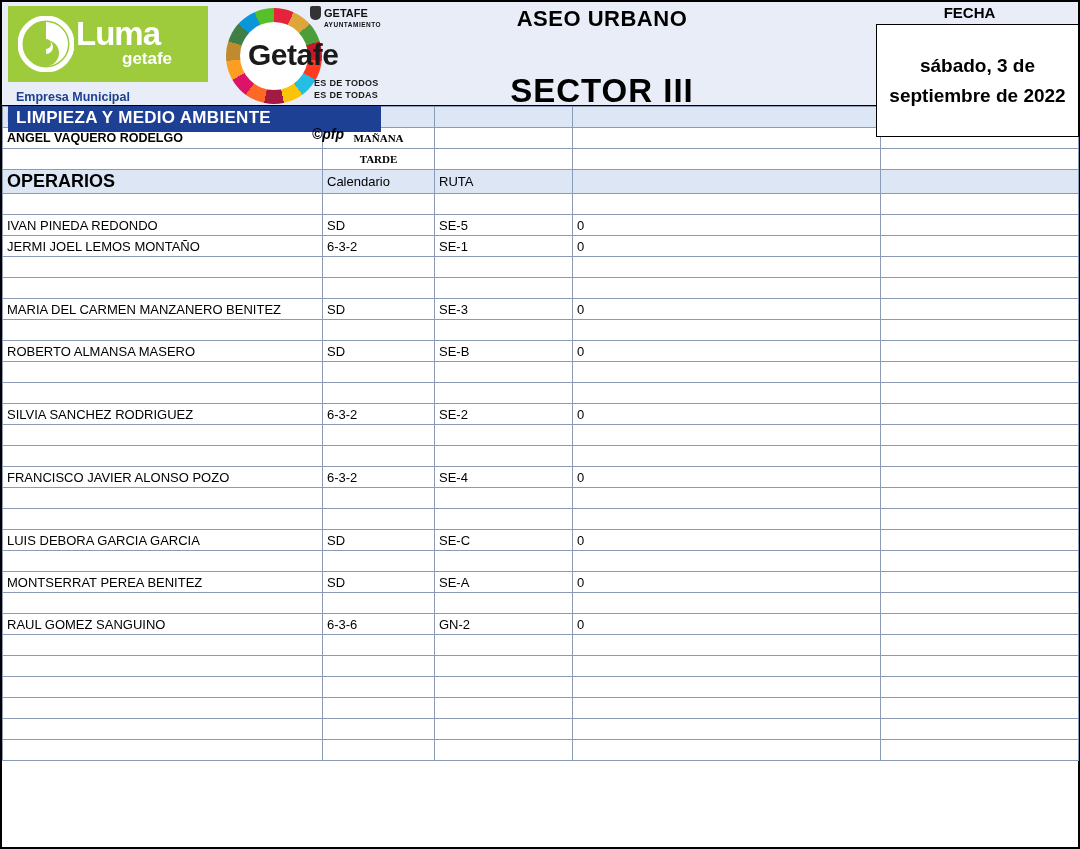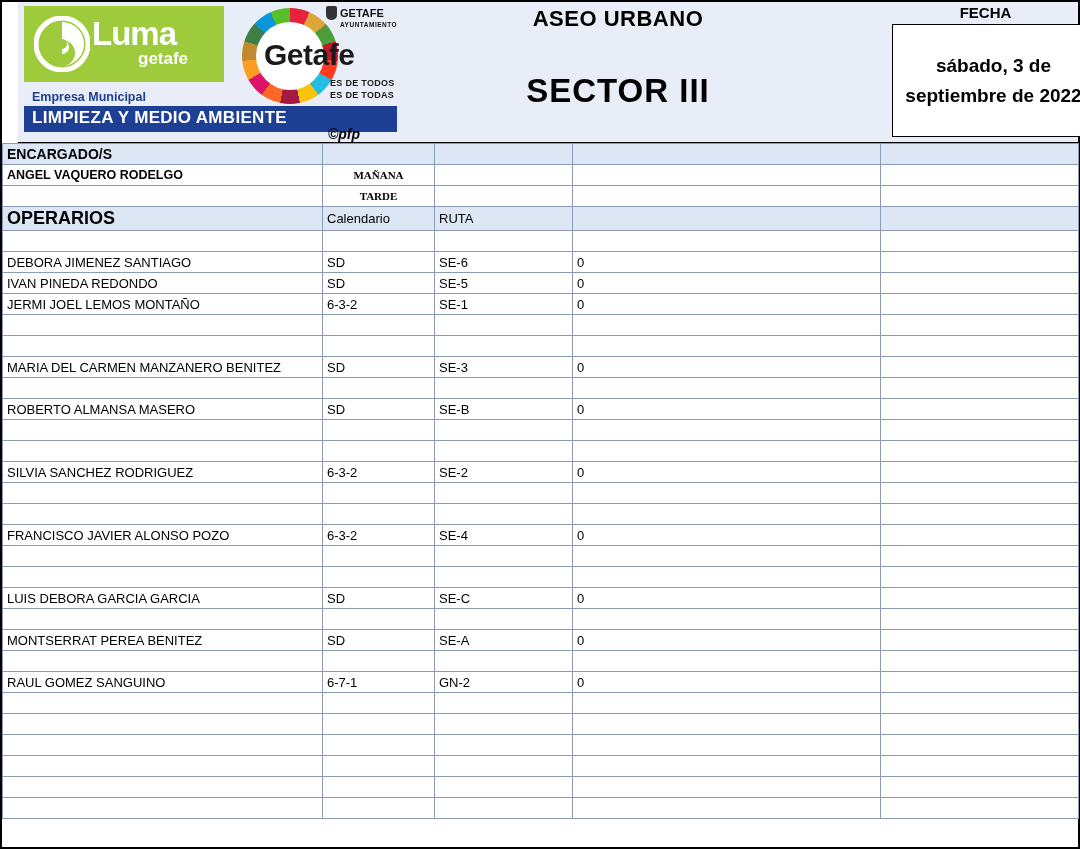--- a/index.html
+++ b/index.html
@@ -18,25 +18,24 @@
     width: 1080px;
     height: 849px;
     position: relative;
     box-sizing: border-box;
     border: 2px solid #000;
   }
 
   
   .header {
     position: relative;
-    height: 141px;
+    height: 104px;
     background: #e8edf7;
     border-bottom: 1.5px solid #000;
     box-sizing: border-box;
-    margin-left: 16px;
   }
   .logo-block {
     position: absolute;
     left: 0px;
     top: 0px;
     width: 385px;
     height: 144px;
   }
   .luma-green {
     position: absolute;
@@ -394,27 +393,20 @@
       </tr>
 
       <tr class="row-data">
           <td class="txt"></td>
           <td class="txt"></td>
           <td class="txt"></td>
           <td class="txt"></td>
           <td class="txt"></td>
         </tr>
       <tr class="row-data">
-          <td class="txt">DEBORA JIMENEZ SANTIAGO</td>
-          <td class="txt">SD</td>
-          <td class="txt">SE-6</td>
-          <td class="txt">0</td>
-          <td class="txt"></td>
-        </tr>
-      <tr class="row-data">
           <td class="txt">IVAN PINEDA REDONDO</td>
           <td class="txt">SD</td>
           <td class="txt">SE-5</td>
           <td class="txt">0</td>
           <td class="txt"></td>
         </tr>
       <tr class="row-data">
           <td class="txt">JERMI JOEL LEMOS MONTAÑO</td>
           <td class="txt">6-3-2</td>
           <td class="txt">SE-1</td>
@@ -535,21 +527,21 @@
         </tr>
       <tr class="row-data">
           <td class="txt"></td>
           <td class="txt"></td>
           <td class="txt"></td>
           <td class="txt"></td>
           <td class="txt"></td>
         </tr>
       <tr class="row-data">
           <td class="txt">RAUL GOMEZ SANGUINO</td>
-          <td class="txt">6-7-1</td>
+          <td class="txt">6-3-6</td>
           <td class="txt">GN-2</td>
           <td class="txt">0</td>
           <td class="txt"></td>
         </tr>
       <tr class="row-data">
           <td class="txt"></td>
           <td class="txt"></td>
           <td class="txt"></td>
           <td class="txt"></td>
           <td class="txt"></td>

